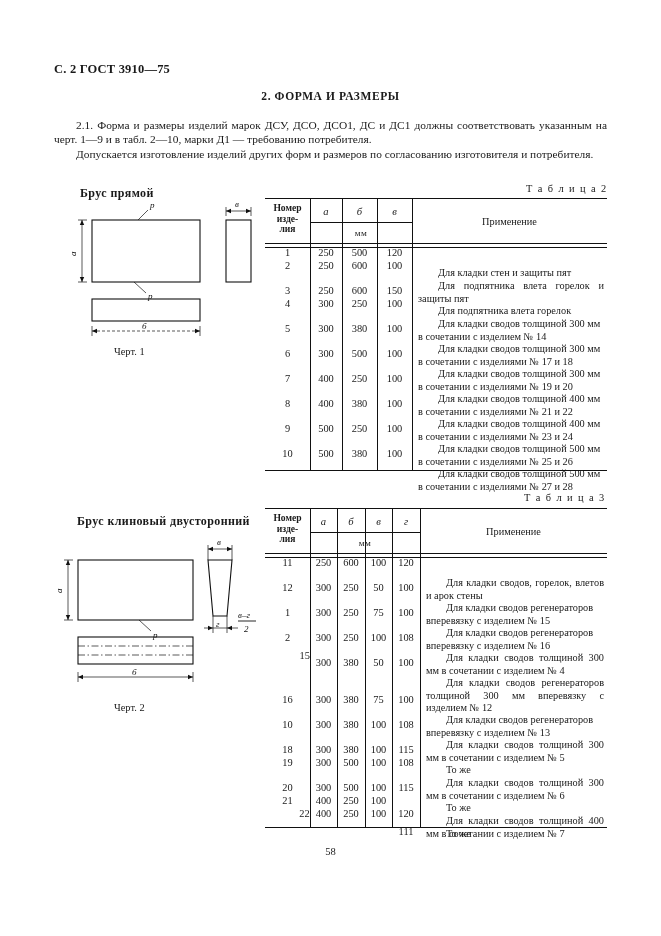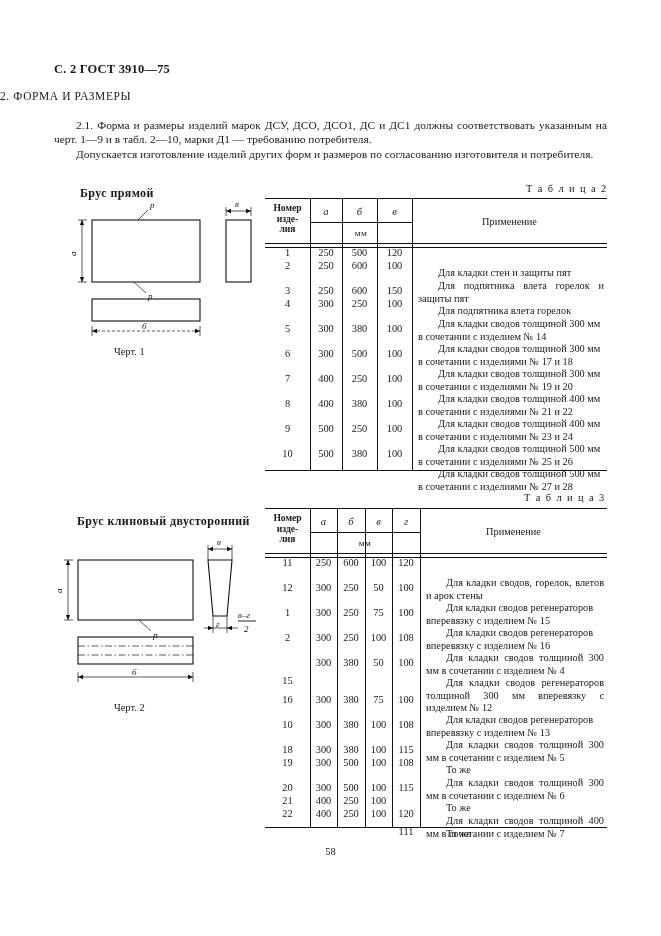--- a/index.html
+++ b/index.html
@@ -12,22 +12,22 @@
   .page{position:absolute;inset:0;}
 
   
   .runhead{
     position:absolute;left:54px;top:62px;
     font-weight:bold;font-size:12.5px;letter-spacing:.2px;
   }
 
   
   .sect-title{
-    position:absolute;left:0;right:0;top:90px;text-align:left;
-    font-weight:normal;font-size:11.5px;letter-spacing:.6px;
+    position:absolute;left:0;right:0;top:90px;text-align:center;
+    font-weight:bold;font-size:11.5px;letter-spacing:.6px;
   }
 
   
   .para{
     position:absolute;left:54px;width:553px;
     font-size:11.4px;line-height:14.4px;text-align:justify;
     text-justify:inter-word;
   }
   .para.p1{top:118px;}
   .para.p2{top:147px;}
@@ -331,21 +331,21 @@
     <div class="cell-v" style="left:392px;top:607px;width:28px;">100</div>
     <div class="cell-app" style="left:426px;top:607px;width:178px;"><span class="ind"></span><span>Для кладки сводов регенераторов вперевязку с изделием № 16</span></div>
 
     <div class="cell-n" style="left:265px;top:632px;width:45px;">2</div>
     <div class="cell-v" style="left:310px;top:632px;width:27px;">300</div>
     <div class="cell-v" style="left:337px;top:632px;width:28px;">250</div>
     <div class="cell-v" style="left:365px;top:632px;width:27px;">100</div>
     <div class="cell-v" style="left:392px;top:632px;width:28px;">108</div>
     <div class="cell-app just" style="left:426px;top:632px;width:178px;"><span class="ind"></span><span>Для кладки сводов толщиной 300 мм в сочетании с изделием № 4</span></div>
 
-    <div class="cell-n" style="left:265px;top:675px;width:45px;">15</div>
+    <div class="cell-n" style="left:265px;top:650px;width:45px;text-align:right;">15</div>
     <div class="cell-v" style="left:310px;top:657px;width:27px;">300</div>
     <div class="cell-v" style="left:337px;top:657px;width:28px;">380</div>
     <div class="cell-v" style="left:365px;top:657px;width:27px;">50</div>
     <div class="cell-v" style="left:392px;top:657px;width:28px;">100</div>
     <div class="cell-app just" style="left:426px;top:657px;width:178px;"><span class="ind"></span><span>Для кладки сводов регенераторов толщиной 300 мм вперевязку с изделием № 12</span></div>
 
     <div class="cell-n" style="left:265px;top:694px;width:45px;">16</div>
     <div class="cell-v" style="left:310px;top:694px;width:27px;">300</div>
     <div class="cell-v" style="left:337px;top:694px;width:28px;">380</div>
     <div class="cell-v" style="left:365px;top:694px;width:27px;">75</div>
@@ -380,21 +380,21 @@
     <div class="cell-v" style="left:392px;top:782px;width:28px;">115</div>
     <div class="cell-app" style="left:426px;top:782px;width:178px;"><span class="ind"></span><span>То же</span></div>
 
     <div class="cell-n" style="left:265px;top:795px;width:45px;">21</div>
     <div class="cell-v" style="left:310px;top:795px;width:27px;">400</div>
     <div class="cell-v" style="left:337px;top:795px;width:28px;">250</div>
     <div class="cell-v" style="left:365px;top:795px;width:27px;">100</div>
     <div class="cell-v" style="left:392px;top:826px;width:28px;">111</div>
     <div class="cell-app just" style="left:426px;top:795px;width:178px;"><span class="ind"></span><span>Для кладки сводов толщиной 400 мм в сочетании с изделием № 7</span></div>
 
-    <div class="cell-n" style="left:265px;top:808px;width:45px;">22</div>
+    <div class="cell-n" style="left:282px;top:808px;width:45px;">22</div>
     <div class="cell-v" style="left:310px;top:808px;width:27px;">400</div>
     <div class="cell-v" style="left:337px;top:808px;width:28px;">250</div>
     <div class="cell-v" style="left:365px;top:808px;width:27px;">100</div>
     <div class="cell-v" style="left:392px;top:808px;width:28px;">120</div>
     <div class="cell-app" style="left:426px;top:808px;width:178px;"><span class="ind"></span><span>То же</span></div>
   </div>
 
   <div class="pageno">58</div>
 
 </div>

